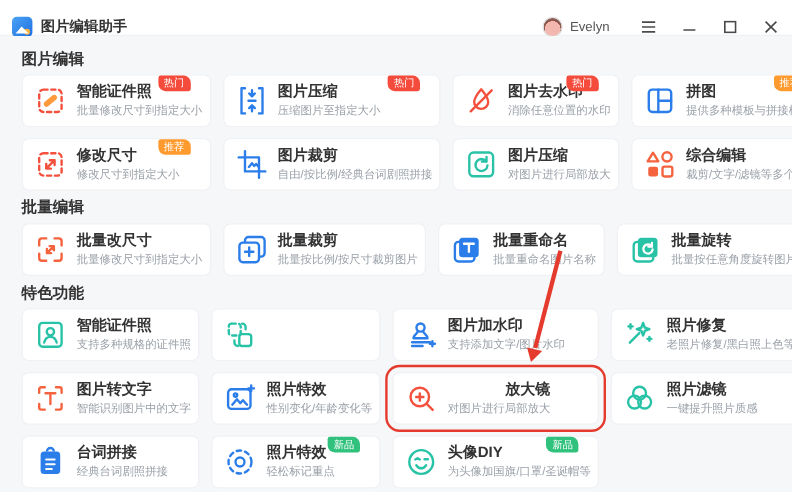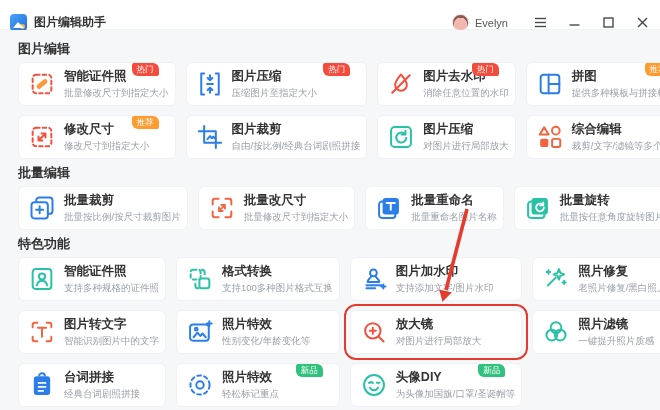--- a/index.html
+++ b/index.html
@@ -38,21 +38,21 @@
   }
   .card-icon { width:28px; height:28px; flex:0 0 auto; margin-right:8px; }
   .card-icon svg { width:28px; height:28px; display:block; }
   .card-text { min-width:0; }
   .card-title { font-size:12.5px; font-weight:bold; color:#333; line-height:15px; }
   .card-desc { font-size:9.5px; color:#9aa0a8; line-height:12px; margin-top:3px; white-space:nowrap; }
   .badge {
     position:absolute; top:0; right:16px; font-size:8.5px; color:#fff; line-height:12px;
     padding:0 5px 1px; border-radius:2px 6px 2px 6px;
   }
-  .card.highlighted { outline:2px solid #e43b2e; outline-offset:4px; }
+  .card.highlighted { outline:2px solid #e43b2e; outline-offset:4px;text-align:right; }
   
   .annotation-layer { position:absolute; left:0; top:0; width:660px; height:410px;
     pointer-events:none; z-index:40; }
 </style>
 </head>
 <body>
 
 <div class="titlebar">
   <div class="app-logo"></div>
   <span class="app-title">图片编辑助手</span>
@@ -195,42 +195,42 @@
         </div>
         <div class="card-text">
           <div class="card-title">综合编辑</div>
           <div class="card-desc">裁剪/文字/滤镜等多个功能</div>
         </div>
       </div>
     </div>
     <div class="section-title">批量编辑</div>
     <div class="grid">
       <div class="card">
+        <div class="card-icon" style="color: rgb(244, 99, 62);">
+          <svg viewBox="0 0 24 24">
+            <path d="M4 9V6a2 2 0 0 1 2-2h3 M15 4h3a2 2 0 0 1 2 2v3 M20 15v3a2 2 0 0 1-2 2h-3 M9 20H6a2 2 0 0 1-2-2v-3" fill="none" stroke="currentColor" stroke-width="1.7" stroke-linecap="round" stroke-linejoin="round"></path>
+            <path d="M9.5 14.5l5-5 M14.5 9.5h-3 M14.5 9.5v3 M9.5 14.5h3 M9.5 14.5v-3" fill="none" stroke="currentColor" stroke-width="1.7" stroke-linecap="round" stroke-linejoin="round"></path>
+          </svg>
+        </div>
+        <div class="card-text">
+          <div class="card-title">批量改尺寸</div>
+          <div class="card-desc">批量修改尺寸到指定大小</div>
+        </div>
+      </div>
+      <div class="card">
         <div class="card-icon" style="color: rgb(43, 125, 233);">
           <svg viewBox="0 0 24 24">
             <rect x="7" y="3" width="14" height="14" rx="2.5" fill="none" stroke="currentColor" stroke-width="1.7" stroke-linecap="round" stroke-linejoin="round"></rect>
             <rect x="3" y="7" width="14" height="14" rx="2.5" fill="#fff" stroke="currentColor" stroke-width="1.7"></rect>
             <path d="M7 13.5h6 M10 10.5v6" fill="none" stroke="currentColor" stroke-width="1.7" stroke-linecap="round" stroke-linejoin="round"></path>
           </svg>
         </div>
         <div class="card-text">
           <div class="card-title">批量裁剪</div>
           <div class="card-desc">批量按比例/按尺寸裁剪图片</div>
-        </div>
-      </div>
-      <div class="card">
-        <div class="card-icon" style="color: rgb(244, 99, 62);">
-          <svg viewBox="0 0 24 24">
-            <path d="M4 9V6a2 2 0 0 1 2-2h3 M15 4h3a2 2 0 0 1 2 2v3 M20 15v3a2 2 0 0 1-2 2h-3 M9 20H6a2 2 0 0 1-2-2v-3" fill="none" stroke="currentColor" stroke-width="1.7" stroke-linecap="round" stroke-linejoin="round"></path>
-            <path d="M9.5 14.5l5-5 M14.5 9.5h-3 M14.5 9.5v3 M9.5 14.5h3 M9.5 14.5v-3" fill="none" stroke="currentColor" stroke-width="1.7" stroke-linecap="round" stroke-linejoin="round"></path>
-          </svg>
-        </div>
-        <div class="card-text">
-          <div class="card-title">批量改尺寸</div>
-          <div class="card-desc">批量修改尺寸到指定大小</div>
         </div>
       </div>
       <div class="card">
         <div class="card-icon" style="color: rgb(43, 125, 233);">
           <svg viewBox="0 0 24 24">
             <rect x="3.5" y="6.5" width="14" height="14" rx="2.5" fill="none" stroke="currentColor" stroke-width="1.7" stroke-linecap="round" stroke-linejoin="round"></rect>
             <rect x="6.5" y="3.5" width="14" height="14" rx="2.5" fill="currentColor"></rect>
             <path d="M10 7.8h7 M13.5 7.8v5.8" fill="none" stroke="#fff" stroke-width="1.7" stroke-linecap="round"></path>
           </svg>
         </div>
@@ -269,24 +269,20 @@
           <div class="card-desc">支持多种规格的证件照</div>
         </div>
       </div>
       <div class="card">
         <div class="card-icon" style="color: rgb(40, 194, 166);">
           <svg viewBox="0 0 24 24">
             <rect x="11.5" y="11.5" width="8.5" height="8.5" rx="2" fill="none" stroke="currentColor" stroke-width="1.7" stroke-linecap="round" stroke-linejoin="round"></rect>
             <rect x="4" y="4" width="8.5" height="8.5" rx="2" fill="none" stroke="currentColor" stroke-width="1.7" stroke-linecap="round" stroke-linejoin="round" stroke-dasharray="3 2.4"></rect>
             <path d="M16 8V6.5A2.5 2.5 0 0 0 13.5 4 M8 16v1.5A2.5 2.5 0 0 0 10.5 20" fill="none" stroke="currentColor" stroke-width="1.7" stroke-linecap="round" stroke-linejoin="round"></path>
           </svg>
-        </div>
-        <div class="card-text">
-          <div class="card-title">格式转换</div>
-          <div class="card-desc">支持100多种图片格式互换</div>
         </div>
       </div>
       <div class="card">
         <div class="card-icon" style="color: rgb(43, 125, 233);">
           <svg viewBox="0 0 24 24">
             <circle cx="11.5" cy="6.8" r="2.9" fill="none" stroke="currentColor" stroke-width="1.7" stroke-linecap="round" stroke-linejoin="round"></circle>
             <path d="M9.6 9.2c0 2.2-3.1 2.6-3.1 5.3h10c0-2.7-3.1-3.1-3.1-5.3" fill="none" stroke="currentColor" stroke-width="1.7" stroke-linecap="round" stroke-linejoin="round"></path>
             <path d="M5.5 17.3h13 M5.5 20h7.5" fill="none" stroke="currentColor" stroke-width="1.7" stroke-linecap="round" stroke-linejoin="round"></path>
             <path d="M18.2 18.4h3.6 M20 16.6v3.6" fill="none" stroke="currentColor" stroke-width="1.7" stroke-linecap="round" stroke-linejoin="round"></path>
           </svg>

